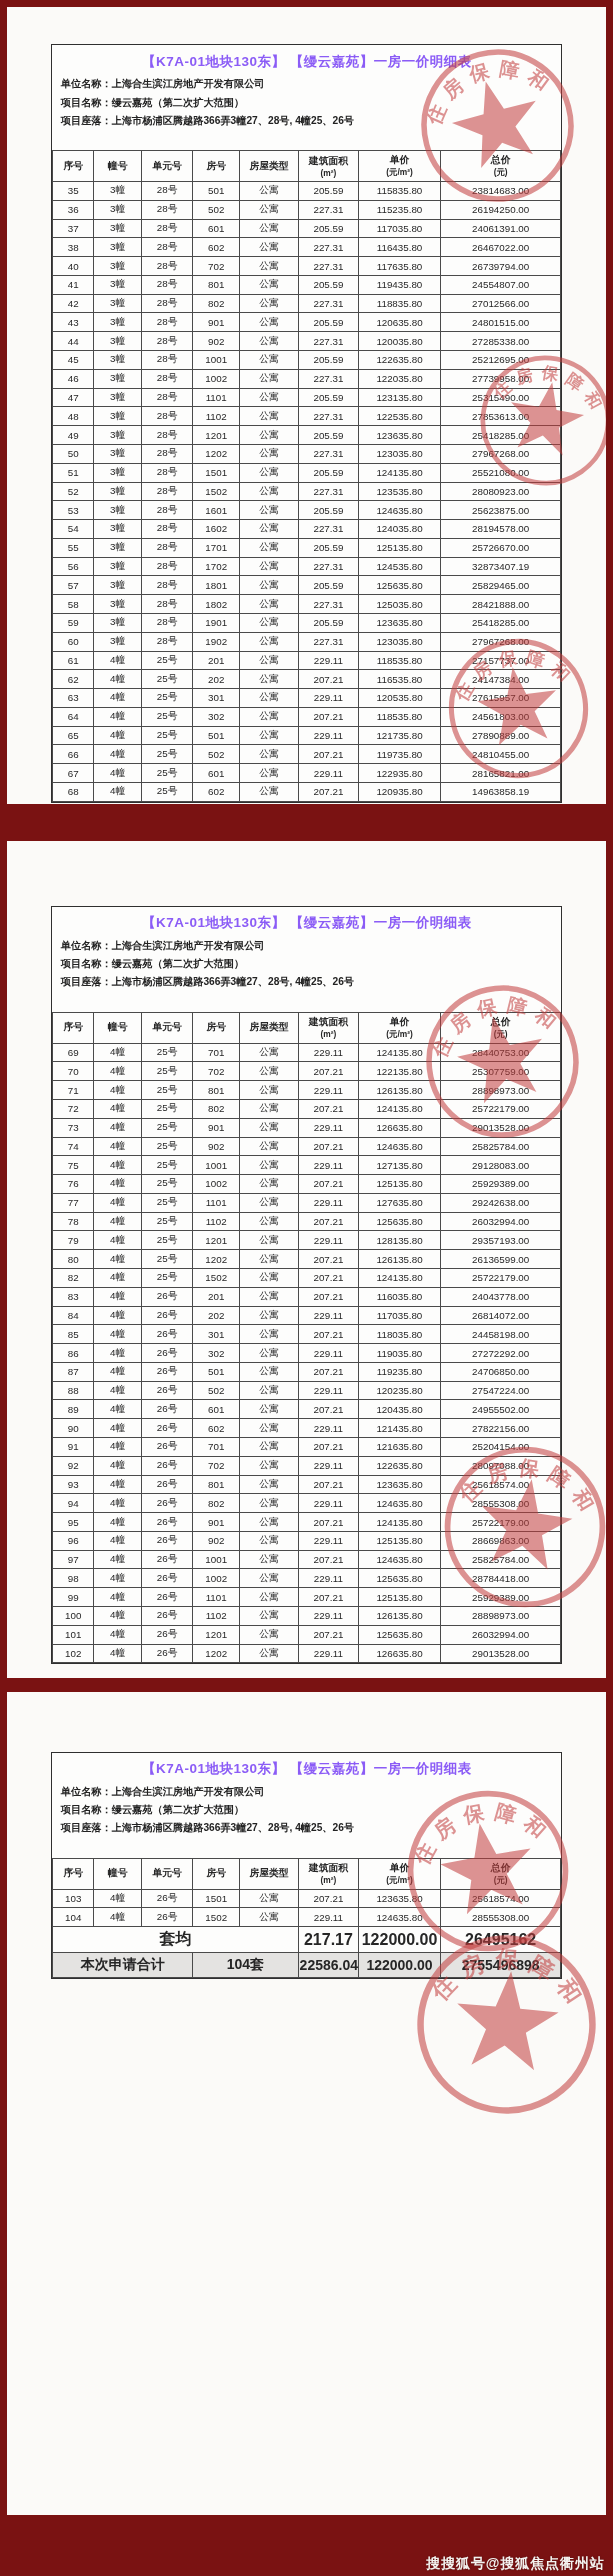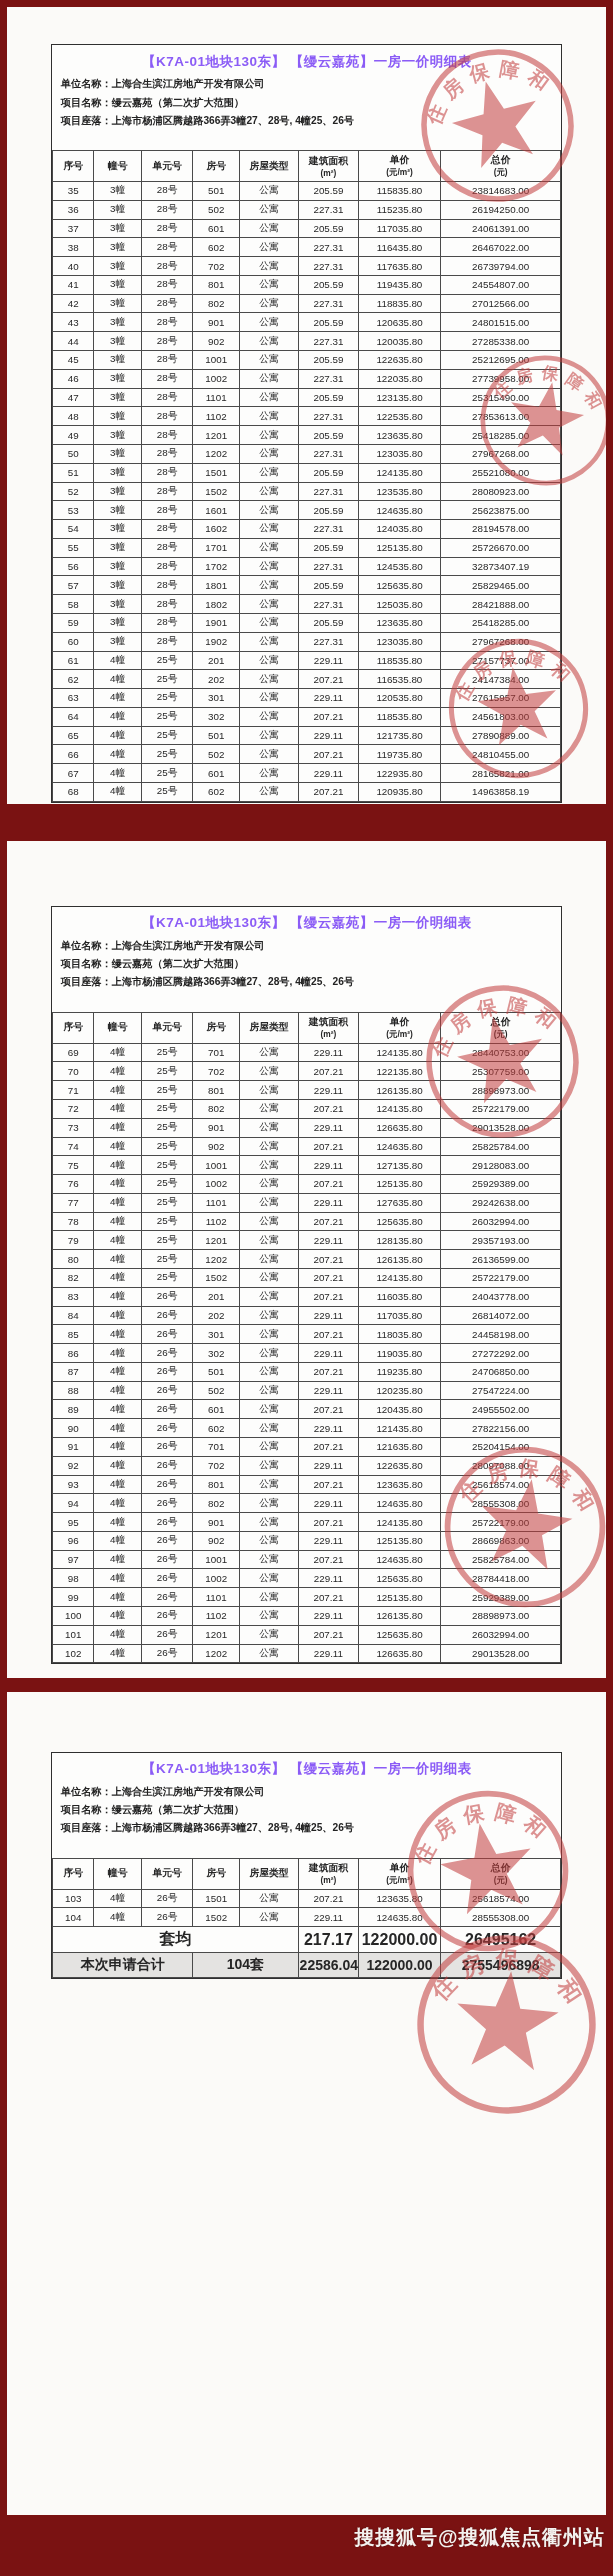--- a/index.html
+++ b/index.html
@@ -36,22 +36,22 @@
   }
   thead th{font-weight:bold;padding:2.8px 0.9px;}
   thead .u{font-size:8.4px;font-weight:bold;}
   tr.sum td{font-weight:bold;font-size:16px;height:18.6px;}
   tr.total td{background:#e4e3e1;font-weight:bold;font-size:14px;height:20.5px;border-top:1.9px solid #3a3a3a;}
   .stamp{
     position:absolute;color:#c23c3c;opacity:0.55;z-index:3;pointer-events:none;
   }
   .stamp svg{display:block;}
   .watermark{
-    position:absolute;right:9.3px;bottom:25px;z-index:5;
-    color:#f4f2ef;font-weight:bold;font-size:20px;letter-spacing:0.9px;
+    position:absolute;right:9.3px;bottom:3px;z-index:5;
+    color:#f4f2ef;font-weight:bold;font-size:14px;letter-spacing:0.9px;
     text-shadow:0 0 1.9px rgba(0,0,0,0.35);
   }
 </style>
 </head>
 <body>
 
 <div class="photo" id="photo1">
   <div class="panel">
     <div class="doc-title">【K7A-01地块130东】 【缦云嘉苑】一房一价明细表</div>
     <div class="info-line"><span>单位名称：</span><span>上海合生滨江房地产开发有限公司</span></div>

